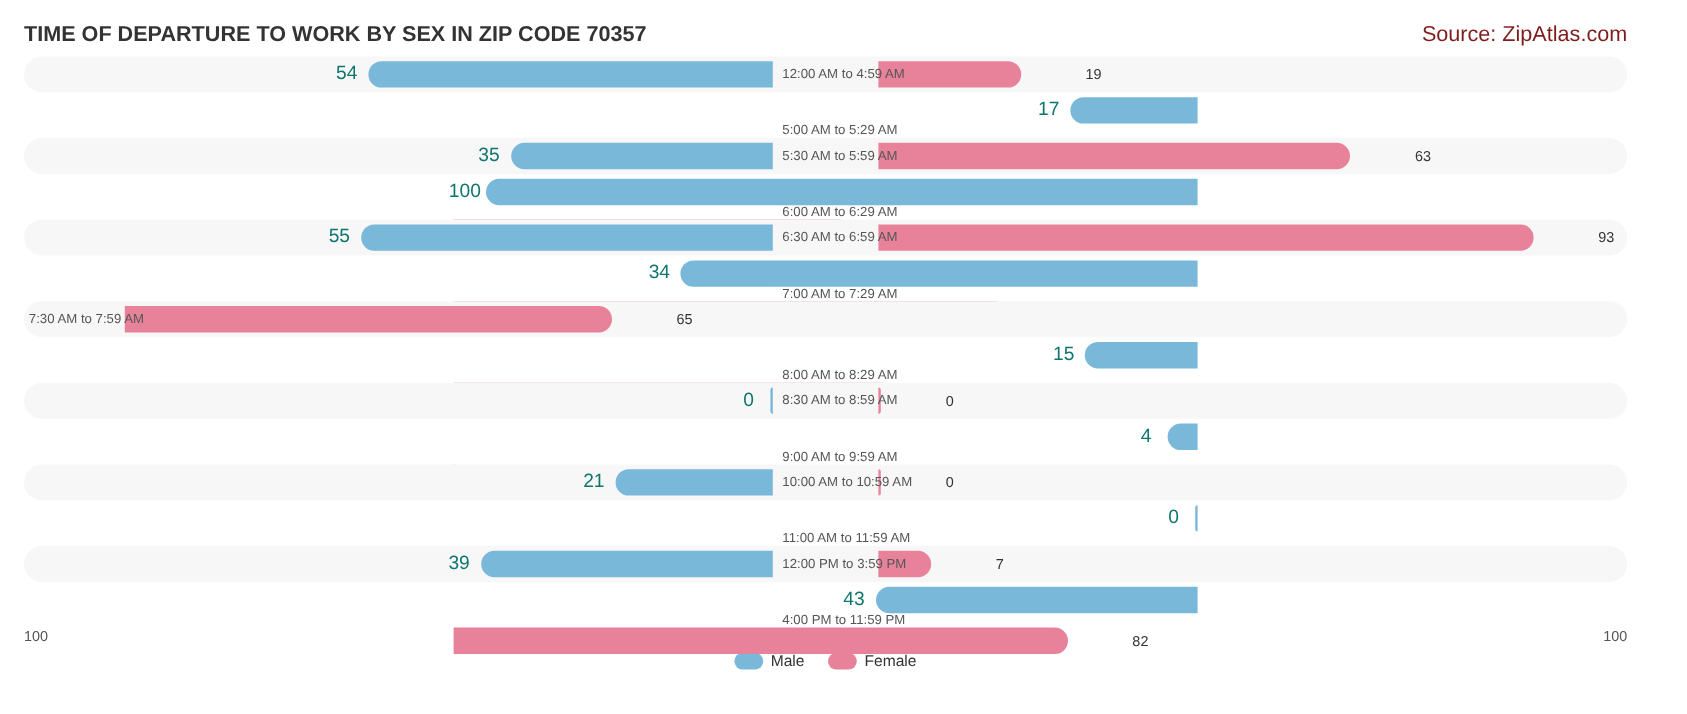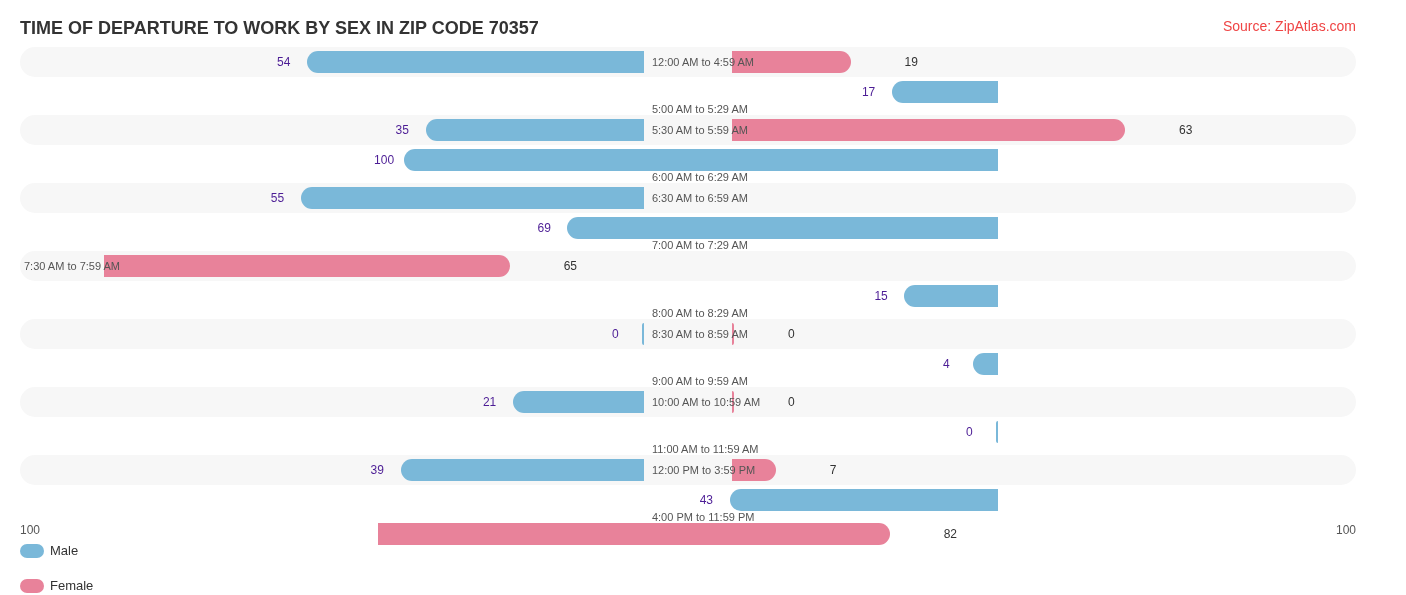--- a/index.html
+++ b/index.html
@@ -19,22 +19,22 @@
     .chart-title {
       font-size: 18px;
       font-weight: bold;
       color: #333;
       margin-bottom: 4px;
     }
     .source-text {
       position: absolute;
       top: 18px;
       right: 20px;
-      font-size: 14px;
-      color: #ef4444;
+      font-size: 18px;
+      color: #7f1d1d;
     }
     .chart-area {
       position: relative;
       margin-top: 8px;
       width: 100%;
     }
     .bar-row {
       display: flex;
       align-items: center;
       height: 30px;
@@ -54,25 +54,25 @@
     .left-section {
       width: 47%;
       display: flex;
       align-items: center;
       justify-content: flex-end;
       padding-right: 4px;
       position: relative;
       height: 100%;
     }
     .left-value {
-      font-size: 12px;
-      color: #4c1d95;
+      font-size: 16px;
+      color: #0f766e;
       margin-right: 6px;
       min-width: 24px;
-      text-align: left;
+      text-align: center;
     }
     .bar-male {
       height: 22px;
       background: #7ab8d9;
       border-radius: 11px 0 0 11px;
       min-width: 2px;
     }
     
     .center-label {
       width: 6%;
@@ -104,21 +104,20 @@
       color: #333;
       margin-left: 6px;
       min-width: 24px;
     }
     .legend {
       display: flex;
       justify-content: center;
       align-items: flex-start;
       margin-top: 6px;
       gap: 20px;
-      flex-direction: column;
     }
     .legend-item {
       display: flex;
       align-items: center;
       gap: 6px;
       font-size: 13px;
       color: #333;
     }
     .legend-color {
       width: 24px;
@@ -191,24 +190,28 @@
       <div class="bar-female" style="width:53%;"></div>
       <span class="right-value">53</span>
     </div>
   </div>
       <div class="bar-row alt-bg">
     <div class="left-section">
       <span class="left-value">55</span>
       <div class="bar-male" style="width:55.00000000000001%;"></div>
     </div>
     <div class="center-label">6:30 AM to 6:59 AM</div>
-  </div>
-      <div class="bar-row white-bg">
-    <div class="left-section">
-      <span class="left-value">69</span>
+    <div class="right-section">
+      <div class="bar-female" style="width:93%;"></div>
+      <span class="right-value">93</span>
+    </div>
+  </div>
+      <div class="bar-row white-bg">
+    <div class="left-section">
+      <span class="left-value">34</span>
       <div class="bar-male" style="width:69%;"></div>
     </div>
     <div class="center-label">7:00 AM to 7:29 AM</div>
     <div class="right-section">
       <div class="bar-female" style="width:74%;"></div>
       <span class="right-value">74</span>
     </div>
   </div>
       <div class="bar-row alt-bg">
     <div class="center-label">7:30 AM to 7:59 AM</div>

